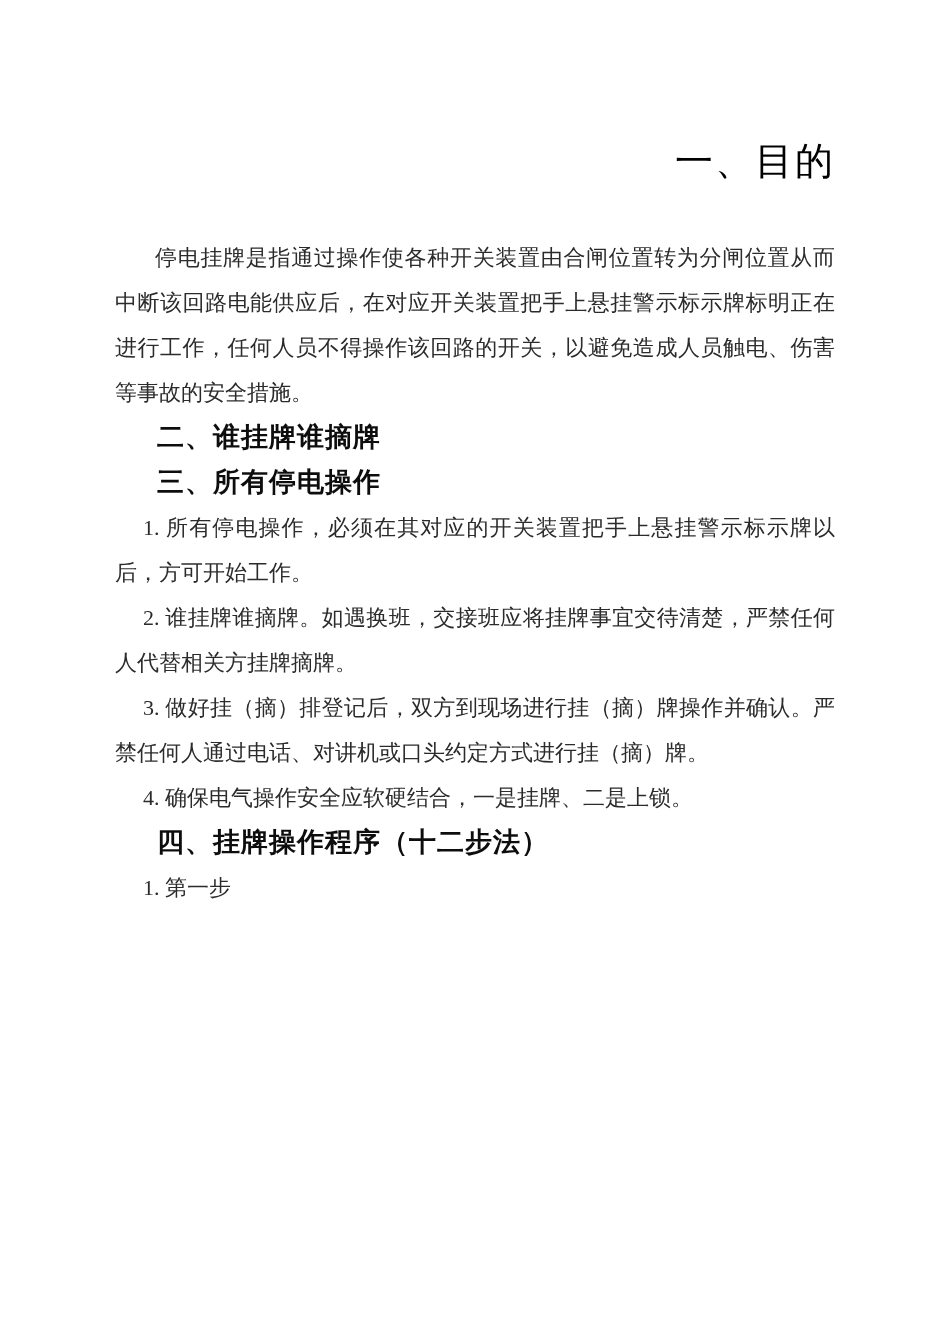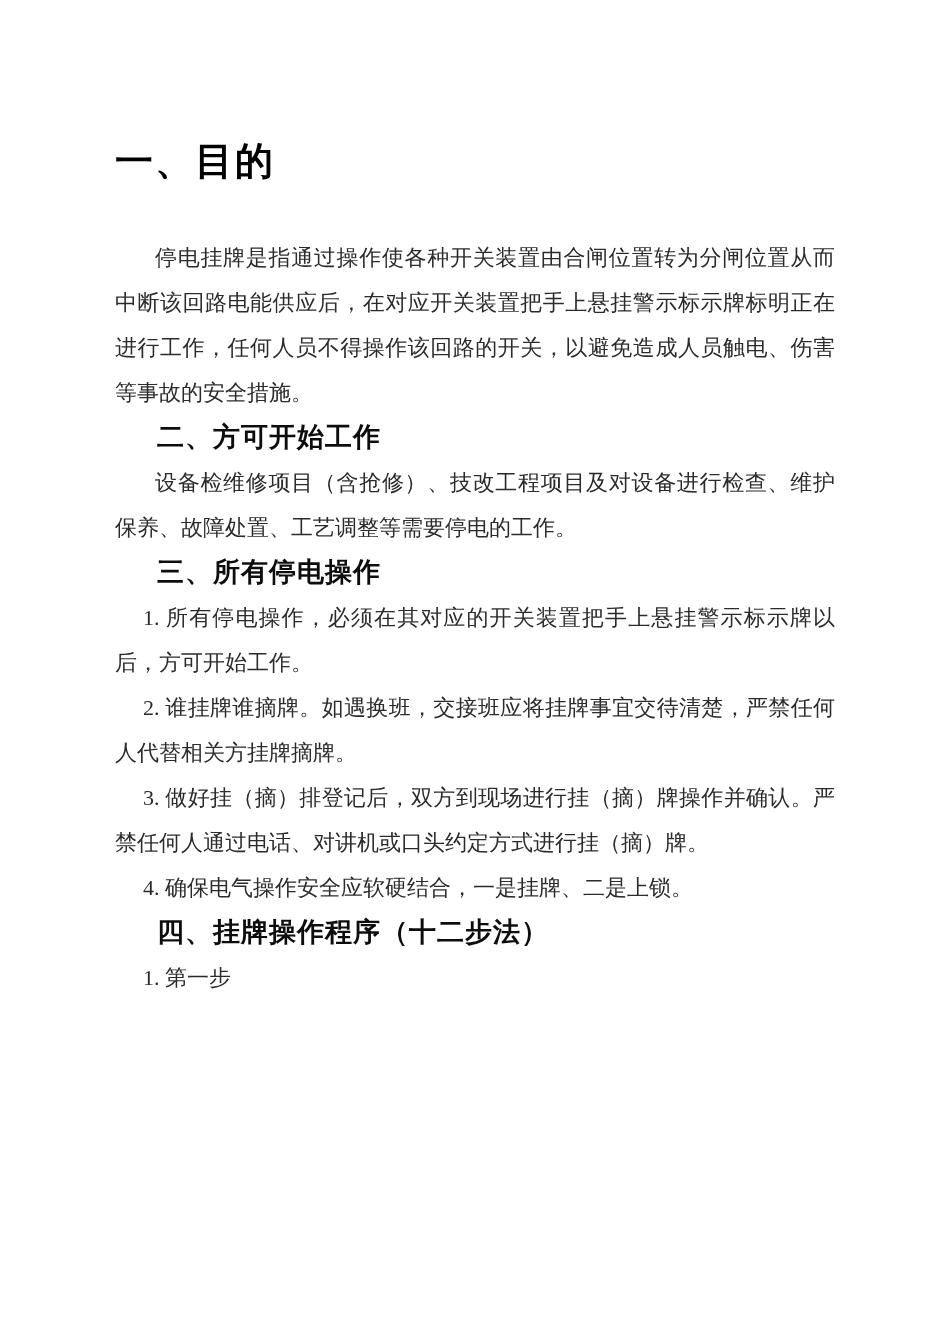--- a/index.html
+++ b/index.html
@@ -15,23 +15,23 @@
     overflow: hidden;
     font-family: "Liberation Serif", "DejaVu Serif", serif;
   }
   .content {
     width: 720px;
     margin-left: 115px;
     padding-top: 133px;
   }
   .doc-title {
     margin: 0 0 46px 0;
-    text-align: left;
+    text-align: right;
     font-family: "Liberation Sans", "DejaVu Sans", sans-serif;
-    font-weight: bold;
+    font-weight: normal;
     font-size: 38px;
     line-height: 56px;
     letter-spacing: 2px;
     color: #000000;
   }
   .para {
     margin: 0;
     font-size: 22px;
     line-height: 45px;
     text-align: justify;
@@ -54,22 +54,21 @@
   }
 </style>
 </head>
 <body>
 
 <div class="page" style="background: rgb(255, 255, 255);">
   <div class="content">
     <h1 class="doc-title">一、目的</h1>
     <div id="doc-body">
         <p class="para">停电挂牌是指通过操作使各种开关装置由合闸位置转为分闸位置从而中断该回路电能供应后，在对应开关装置把手上悬挂警示标示牌标明正在进行工作，任何人员不得操作该回路的开关，以避免造成人员触电、伤害等事故的安全措施。</p>
-        <h2 class="heading">二、方可开始工作</h2>
-        <p class="para">设备检维修项目（含抢修）、技改工程项目及对设备进行检查、维护保养、故障处置、工艺调整等需要停电的工作。</p>
+        <h2 class="heading">二、谁挂牌谁摘牌</h2>
         <h2 class="heading">三、所有停电操作</h2>
         <p class="para num">1. 所有停电操作，必须在其对应的开关装置把手上悬挂警示标示牌以后，方可开始工作。</p>
         <p class="para num">2. 谁挂牌谁摘牌。如遇换班，交接班应将挂牌事宜交待清楚，严禁任何人代替相关方挂牌摘牌。</p>
         <p class="para num">3. 做好挂（摘）排登记后，双方到现场进行挂（摘）牌操作并确认。严禁任何人通过电话、对讲机或口头约定方式进行挂（摘）牌。</p>
         <p class="para num">4. 确保电气操作安全应软硬结合，一是挂牌、二是上锁。</p>
         <h2 class="heading">四、挂牌操作程序（十二步法）</h2>
         <p class="para num">1. 第一步</p>
       </div>
   </div>
 </div>

